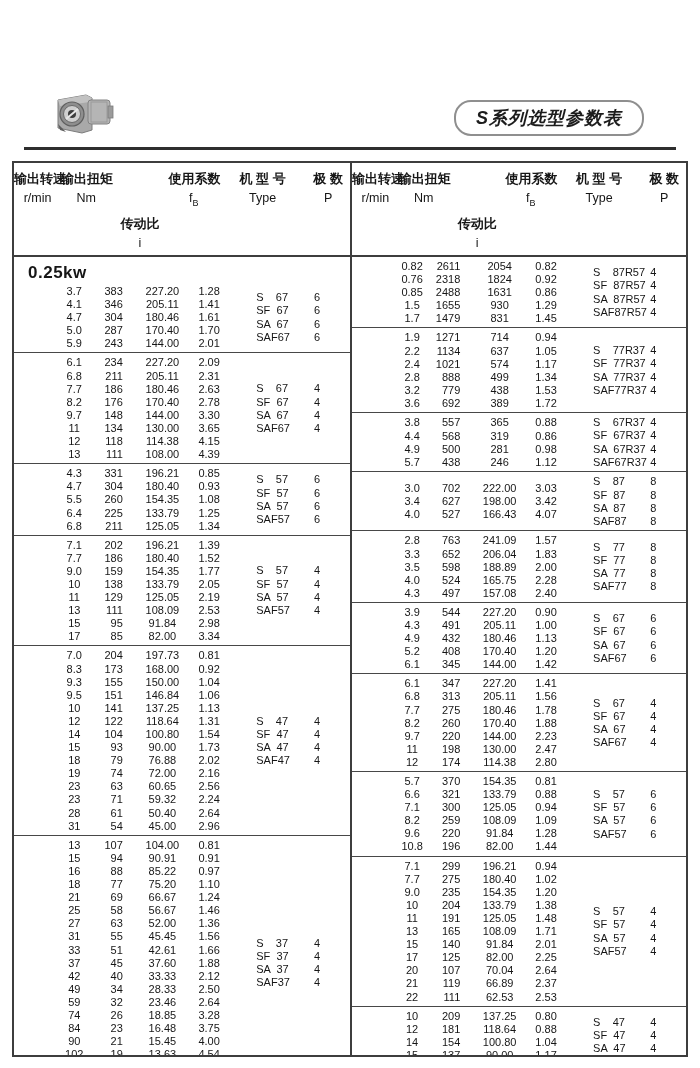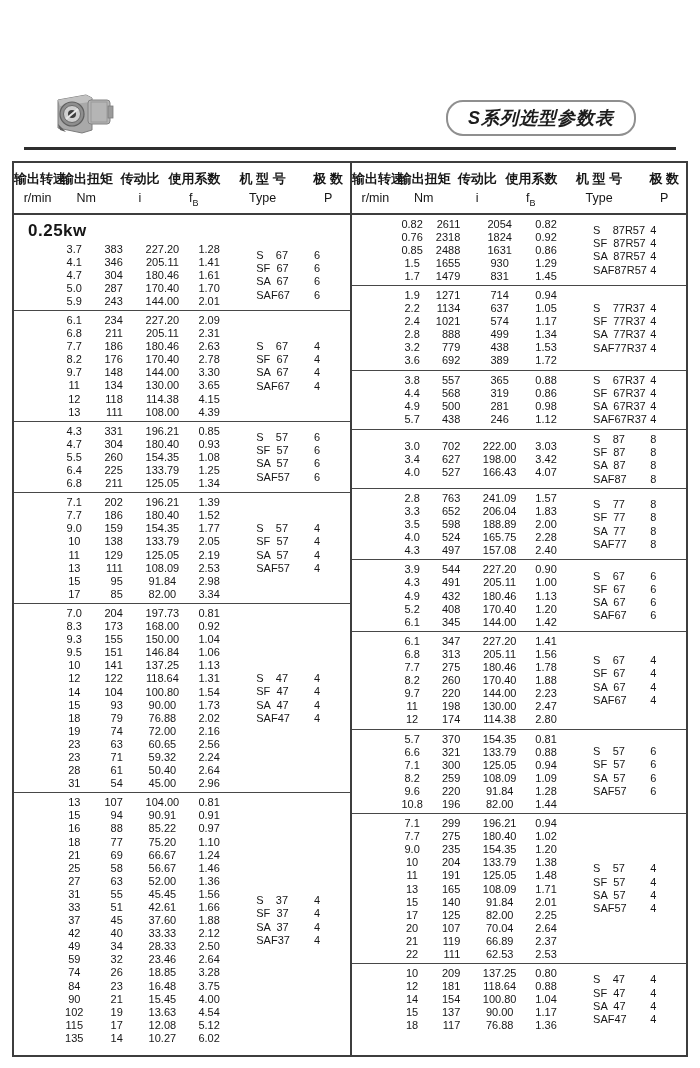--- a/index.html
+++ b/index.html
@@ -6,37 +6,37 @@
   body{
     width:700px;height:1068px;background:#ffffff;overflow:hidden;
     font-family:"Liberation Sans","DejaVu Sans",sans-serif;color:#161616;
   }
   .page{position:relative;width:700px;height:1068px;background:#ffffff;}
 
   
   .topbar{position:relative;height:147px;}
   .gearbox{position:absolute;left:52px;top:90px;}
   .badge{
-    position:absolute;right:64px;top:100px;
+    position:absolute;right:56px;top:100px;
     border:2px solid #8f8f8f;border-radius:17px;
     padding:4px 20px;font-size:18px;font-weight:bold;font-style:italic;
     letter-spacing:1px;color:#1c1c1c;background:#fff;
   }
   .rule{border-top:3px solid #2e2e2e;margin:0 24px;}
 
   
   .tablewrap{
     box-sizing:border-box;margin:11px 12px 0 12px;height:896px;
     border:2px solid #3d3d3d;display:flex;flex-direction:column;background:#fff;
   }
   .thead{display:flex;border-bottom:2px solid #3d3d3d;}
   .thead .half{width:50%;display:flex;padding:7px 0 5px 0;box-sizing:border-box;}
   .thead .half + .half{border-left:2px solid #3d3d3d;}
   .hcell{text-align:center;}
-  .hc-speed{width:14%;} .hc-torque{width:15%;} .hc-ratio{width:17%;}
+  .hc-speed{width:14%;} .hc-torque{width:15%;} .hc-ratio{width:17%;margin-top:45px;}
   .hc-fb{width:15%;} .hc-type{width:26%;} .hc-pole{width:13%;}
   .cn{font-size:13px;font-weight:bold;white-space:nowrap;}
   .unit{font-size:12.5px;margin-top:3px;text-align:center;}
   .unit sub{font-size:9px;}
 
   .tbody{flex:1;display:flex;min-height:0;overflow:hidden;}
   .tbody .half{width:50%;display:flex;flex-direction:column;box-sizing:border-box;}
   .tbody .half + .half{border-left:2px solid #3d3d3d;}
   .section{padding:3px 0 2px 0;}
   .section + .section{border-top:1.5px solid #474747;}

